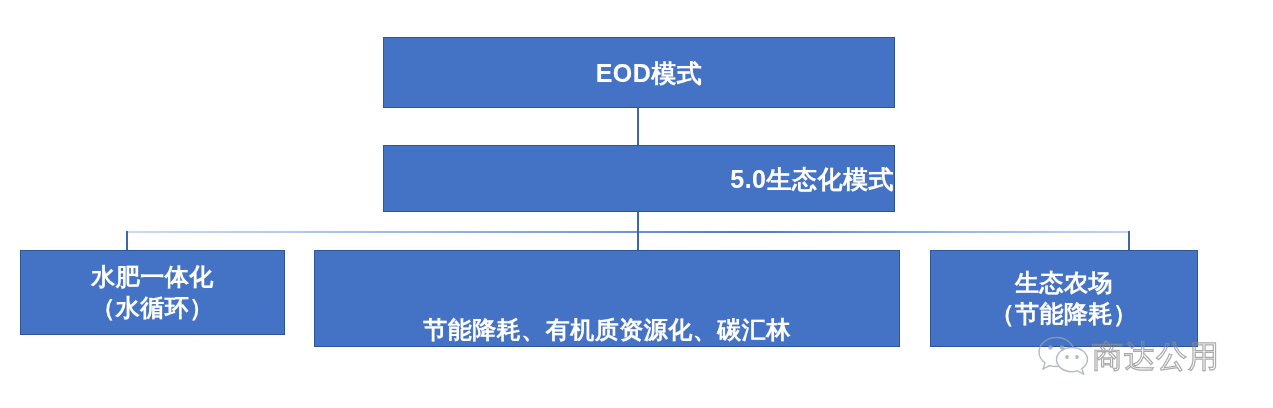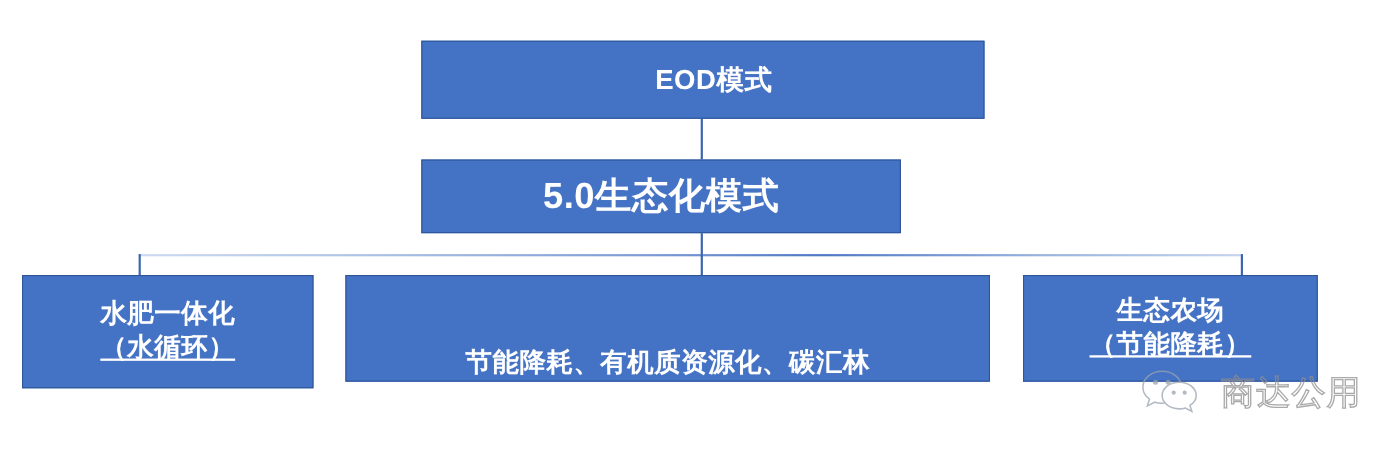--- a/index.html
+++ b/index.html
@@ -29,38 +29,39 @@
     justify-content: center;
     text-align: center;
     color: #ffffff;
     font-weight: bold;
     line-height: 1.28;
     letter-spacing: 0.5px;
     text-shadow: 0 0 1px rgba(255,255,255,0.25);
   }
 
   .node-label { display: block; width: 100%; }
-  .node-label .l2 { display: block; text-decoration: underline; }
+  .node-label .l2 { display: block; }
 
   #node-root {
     left: 383px;  top: 37px;
     width: 512px; height: 71px;
     font-size: 25px;
     padding-left: 20px;
   }
 
   #node-mode {
     left: 383px;  top: 145px;
-    width: 436px; height: 67px;
-    font-size: 33px;
+    width: 512px; height: 67px;
+    font-size: 25px;
+    text-align: right;
   }
 
   #node-water {
     left: 20px;  top: 250px;
-    width: 265px; height: 103px;
+    width: 265px; height: 85px;
     font-size: 24px;
   }
 
   #node-carbon {
     left: 314px;  top: 250px;
     width: 586px; height: 97px;
     font-size: 24px;
     align-items: flex-end;
   }
 
@@ -94,21 +95,21 @@
   
   #conn-bus-right { left: 1128px; top: 231px; height: 21px; }
 
   
   #watermark {
     position: absolute;
     left: 1036px;
     top: 334px;
     display: flex;
     align-items: center;
-    gap: 18px;
+    gap: 0;
     opacity: 0.75;
     pointer-events: none;
   }
 
   #watermark-text {
     font-size: 31px;
     font-weight: 500;
     color: transparent;
     -webkit-text-stroke: 1.2px #8e8e8e;
     letter-spacing: 1px;

